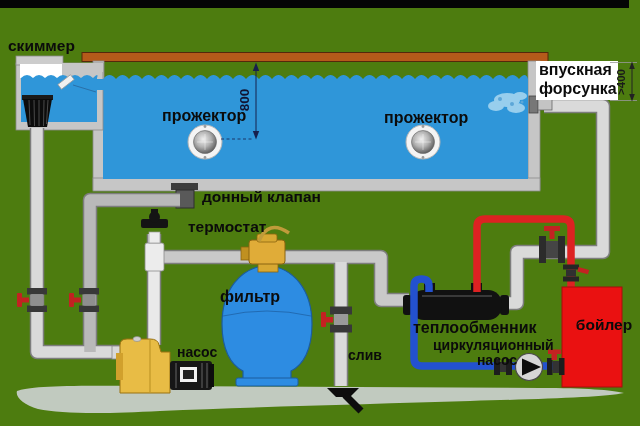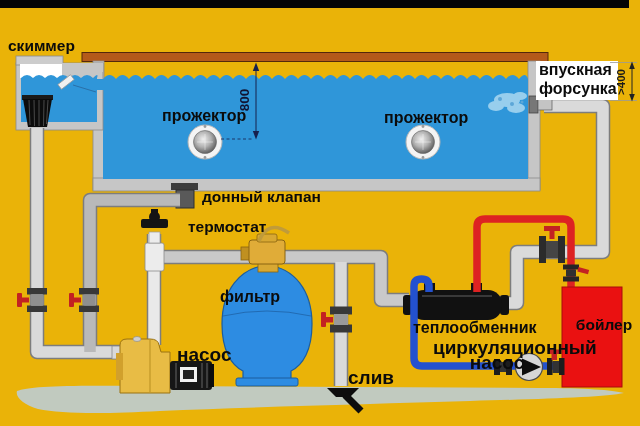--- a/index.html
+++ b/index.html
@@ -1,21 +1,21 @@
 <!DOCTYPE html>
 <html><head>
 <meta charset="utf-8">
 <style>
   html,body{margin:0;padding:0;background:#fff;}
-  #stage{position:relative;width:640px;height:426px;background:#eab308;overflow:hidden;
+  #stage{position:relative;width:640px;height:426px;background:#4d7c0f;overflow:hidden;
          font-family:"Liberation Sans",sans-serif;}
   #diagram-svg{position:absolute;left:0;top:0;}
   .lbl{position:absolute;font-weight:700;color:#0b0b0b;white-space:nowrap;
        font-family:"Liberation Sans",sans-serif;line-height:1.1;}
-  .fs16{font-size:16px;} .fs15{font-size:16px;} .fs145{font-size:19px;}
+  .fs16{font-size:16px;} .fs15{font-size:16px;} .fs145{font-size:14px;}
   .dimtxt{font-family:"Liberation Sans",sans-serif;font-weight:bold;}
 </style>
 </head>
 <body>
 
 <div id="stage">
 
 <svg id="diagram-svg" width="640" height="426" viewBox="0 0 640 426">
   <defs>
     <radialGradient id="projGrad" cx="0.42" cy="0.38" r="0.75">
@@ -248,19 +248,19 @@
 
 <div class="lbl fs15" style="left:8px;top:37px;font-size:15.5px">скиммер</div>
 <div class="lbl fs15" style="left:162px;top:107px">прожектор</div>
 <div class="lbl fs15" style="left:384px;top:109px">прожектор</div>
 <div class="lbl fs15" style="left:539px;top:61px">впускная</div>
 <div class="lbl" style="left:202px;top:188px;font-size:15.5px">донный клапан</div>
 <div class="lbl fs15" style="left:539px;top:79.5px">форсунка</div>
 <div class="lbl" style="left:188px;top:218px;font-size:15.5px">термостат</div>
 <div class="lbl fs16" style="left:250px;top:288px;transform:translateX(-50%)">фильтр</div>
 <div class="lbl fs145" style="left:177px;top:345px">насос</div>
-<div class="lbl fs145" style="left:348px;top:368px">слив</div>
+<div class="lbl fs145" style="left:348px;top:348px">слив</div>
 <div class="lbl fs145" style="left:433px;top:338px">циркуляционный</div>
 <div class="lbl fs15" style="left:413px;top:319px">теплообменник</div>
 <div class="lbl fs145" style="left:433px;top:353px;width:128px;text-align:center">насос</div>
 <div class="lbl" style="left:562px;top:316px;width:84px;text-align:center;font-size:15.5px">бойлер</div>
 
 </div>
 
 </body></html>

